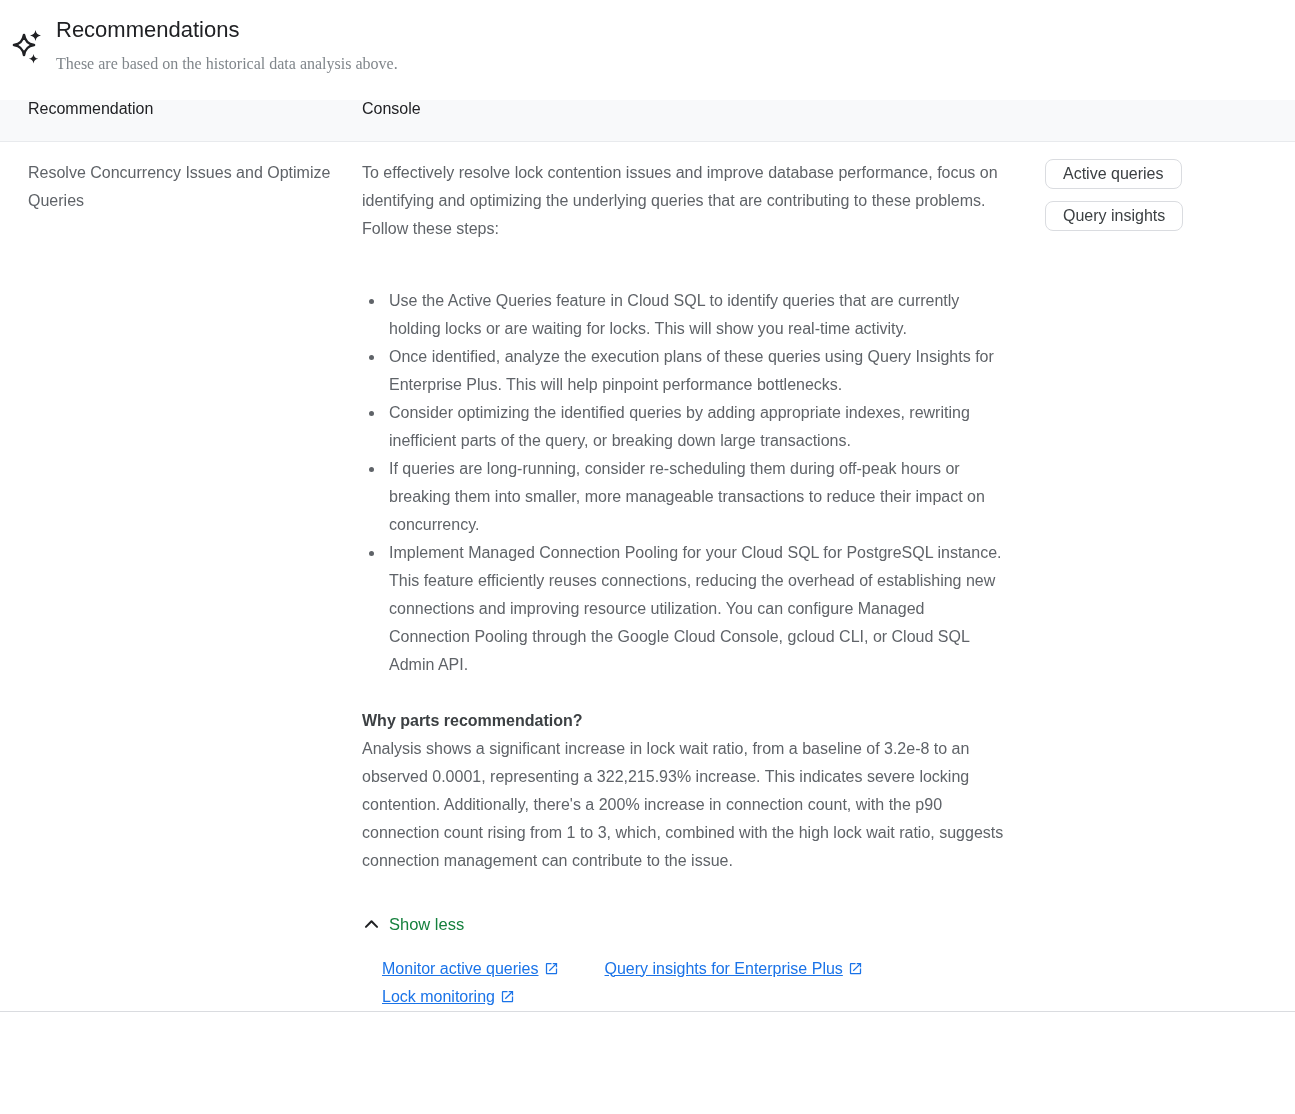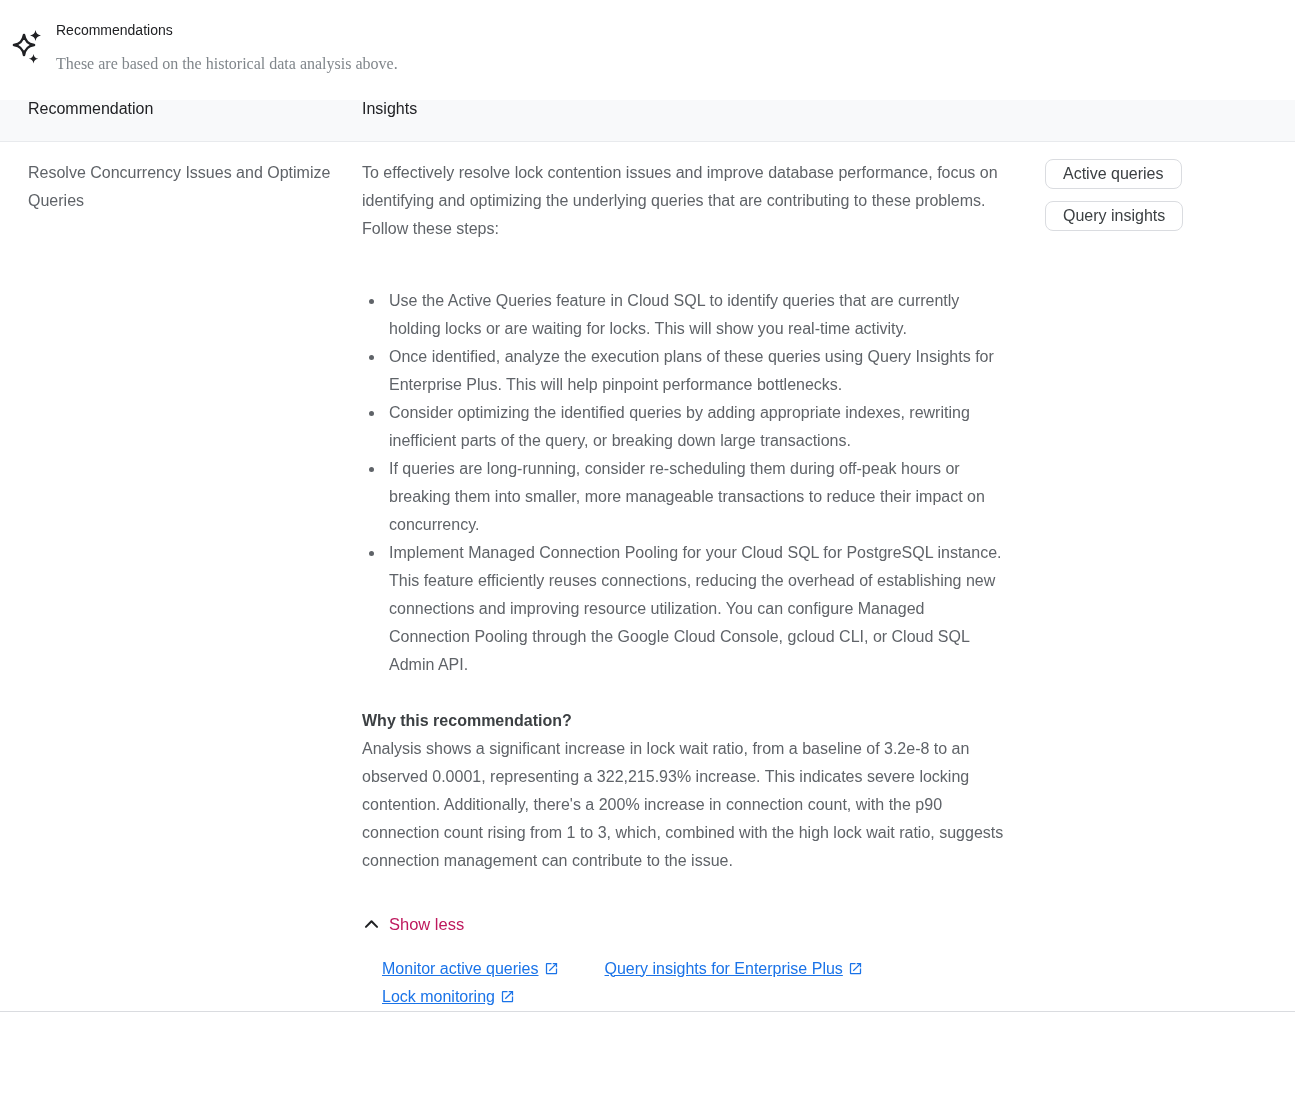--- a/index.html
+++ b/index.html
@@ -20,21 +20,21 @@
   }
   .sparkle-wrap {
     width: 40px;
     display: flex;
     justify-content: center;
     margin-top: 14px;
     flex: 0 0 auto;
   }
   .header-text { margin-left: 8px; }
   .page-title {
-    font-size: 14px;
+    font-size: 22px;
     line-height: 28px;
     color: #202124;
     font-weight: 400;
   }
   .page-subtitle {
     margin-top: 9px;
     font-size: 16px;
     line-height: 22px;
     color: #80868b;
     font-family: Liberation Serif, serif;
@@ -89,21 +89,21 @@
 
   
   .show-less {
     margin-top: 35px;
     display: inline-flex;
     align-items: center;
     gap: 8px;
     cursor: pointer;
   }
   .show-less .label {
-    color: #be185d;
+    color: #15803d;
     font-size: 16.5px;
     font-weight: 500;
   }
 
   
   .links-block { margin-top: 12px; }
   .links-line {
     display: flex;
     gap: 26px;
     line-height: 28px;
@@ -155,42 +155,42 @@
   <div class="header-text">
     <div class="page-title">Recommendations</div>
     <div class="page-subtitle">These are based on the historical data analysis above.</div>
   </div>
 </div>
 
 <div class="rec-table">
 
   <div class="table-head">
     <div class="col-rec">Recommendation</div>
-    <div class="col-det">Insights</div>
+    <div class="col-det">Console</div>
     <div class="col-chips"></div>
   </div>
 
   <div class="table-row">
 
     <div class="col-rec">
       <div class="rec-title">Resolve Concurrency Issues and Optimize Queries</div>
     </div>
 
     <div class="col-det details">
       <p>To effectively resolve lock contention issues and improve database performance, focus on identifying and optimizing the underlying queries that are contributing to these problems. Follow these steps:</p>
 
       <ul>
         <li>Use the Active Queries feature in Cloud SQL to identify queries that are currently holding locks or are waiting for locks. This will show you real-time activity.</li>
         <li>Once identified, analyze the execution plans of these queries using Query Insights for Enterprise Plus. This will help pinpoint performance bottlenecks.</li>
         <li>Consider optimizing the identified queries by adding appropriate indexes, rewriting inefficient parts of the query, or breaking down large transactions.</li>
         <li>If queries are long-running, consider re-scheduling them during off-peak hours or breaking them into smaller, more manageable transactions to reduce their impact on concurrency.</li>
         <li>Implement Managed Connection Pooling for your Cloud SQL for PostgreSQL instance. This feature efficiently reuses connections, reducing the overhead of establishing new connections and improving resource utilization. You can configure Managed Connection Pooling through the Google Cloud Console, gcloud CLI, or Cloud SQL Admin API.</li>
       </ul>
 
-      <div class="why-heading">Why this recommendation?</div>
+      <div class="why-heading">Why parts recommendation?</div>
       <p>Analysis shows a significant increase in lock wait ratio, from a baseline of 3.2e-8 to an observed 0.0001, representing a 322,215.93% increase. This indicates severe locking contention. Additionally, there's a 200% increase in connection count, with the p90 connection count rising from 1 to 3, which, combined with the high lock wait ratio, suggests connection management can contribute to the issue.</p>
 
       <div class="show-less">
         <span style="display:inline-flex;">
           <svg width="19" height="19" viewBox="0 0 24 24">
             <path d="M5 15 L12 8 L19 15" stroke="#202124" stroke-width="2.6" fill="none" stroke-linecap="round" stroke-linejoin="round"></path>
           </svg>
         </span>
         <span class="label">Show less</span>
       </div>

